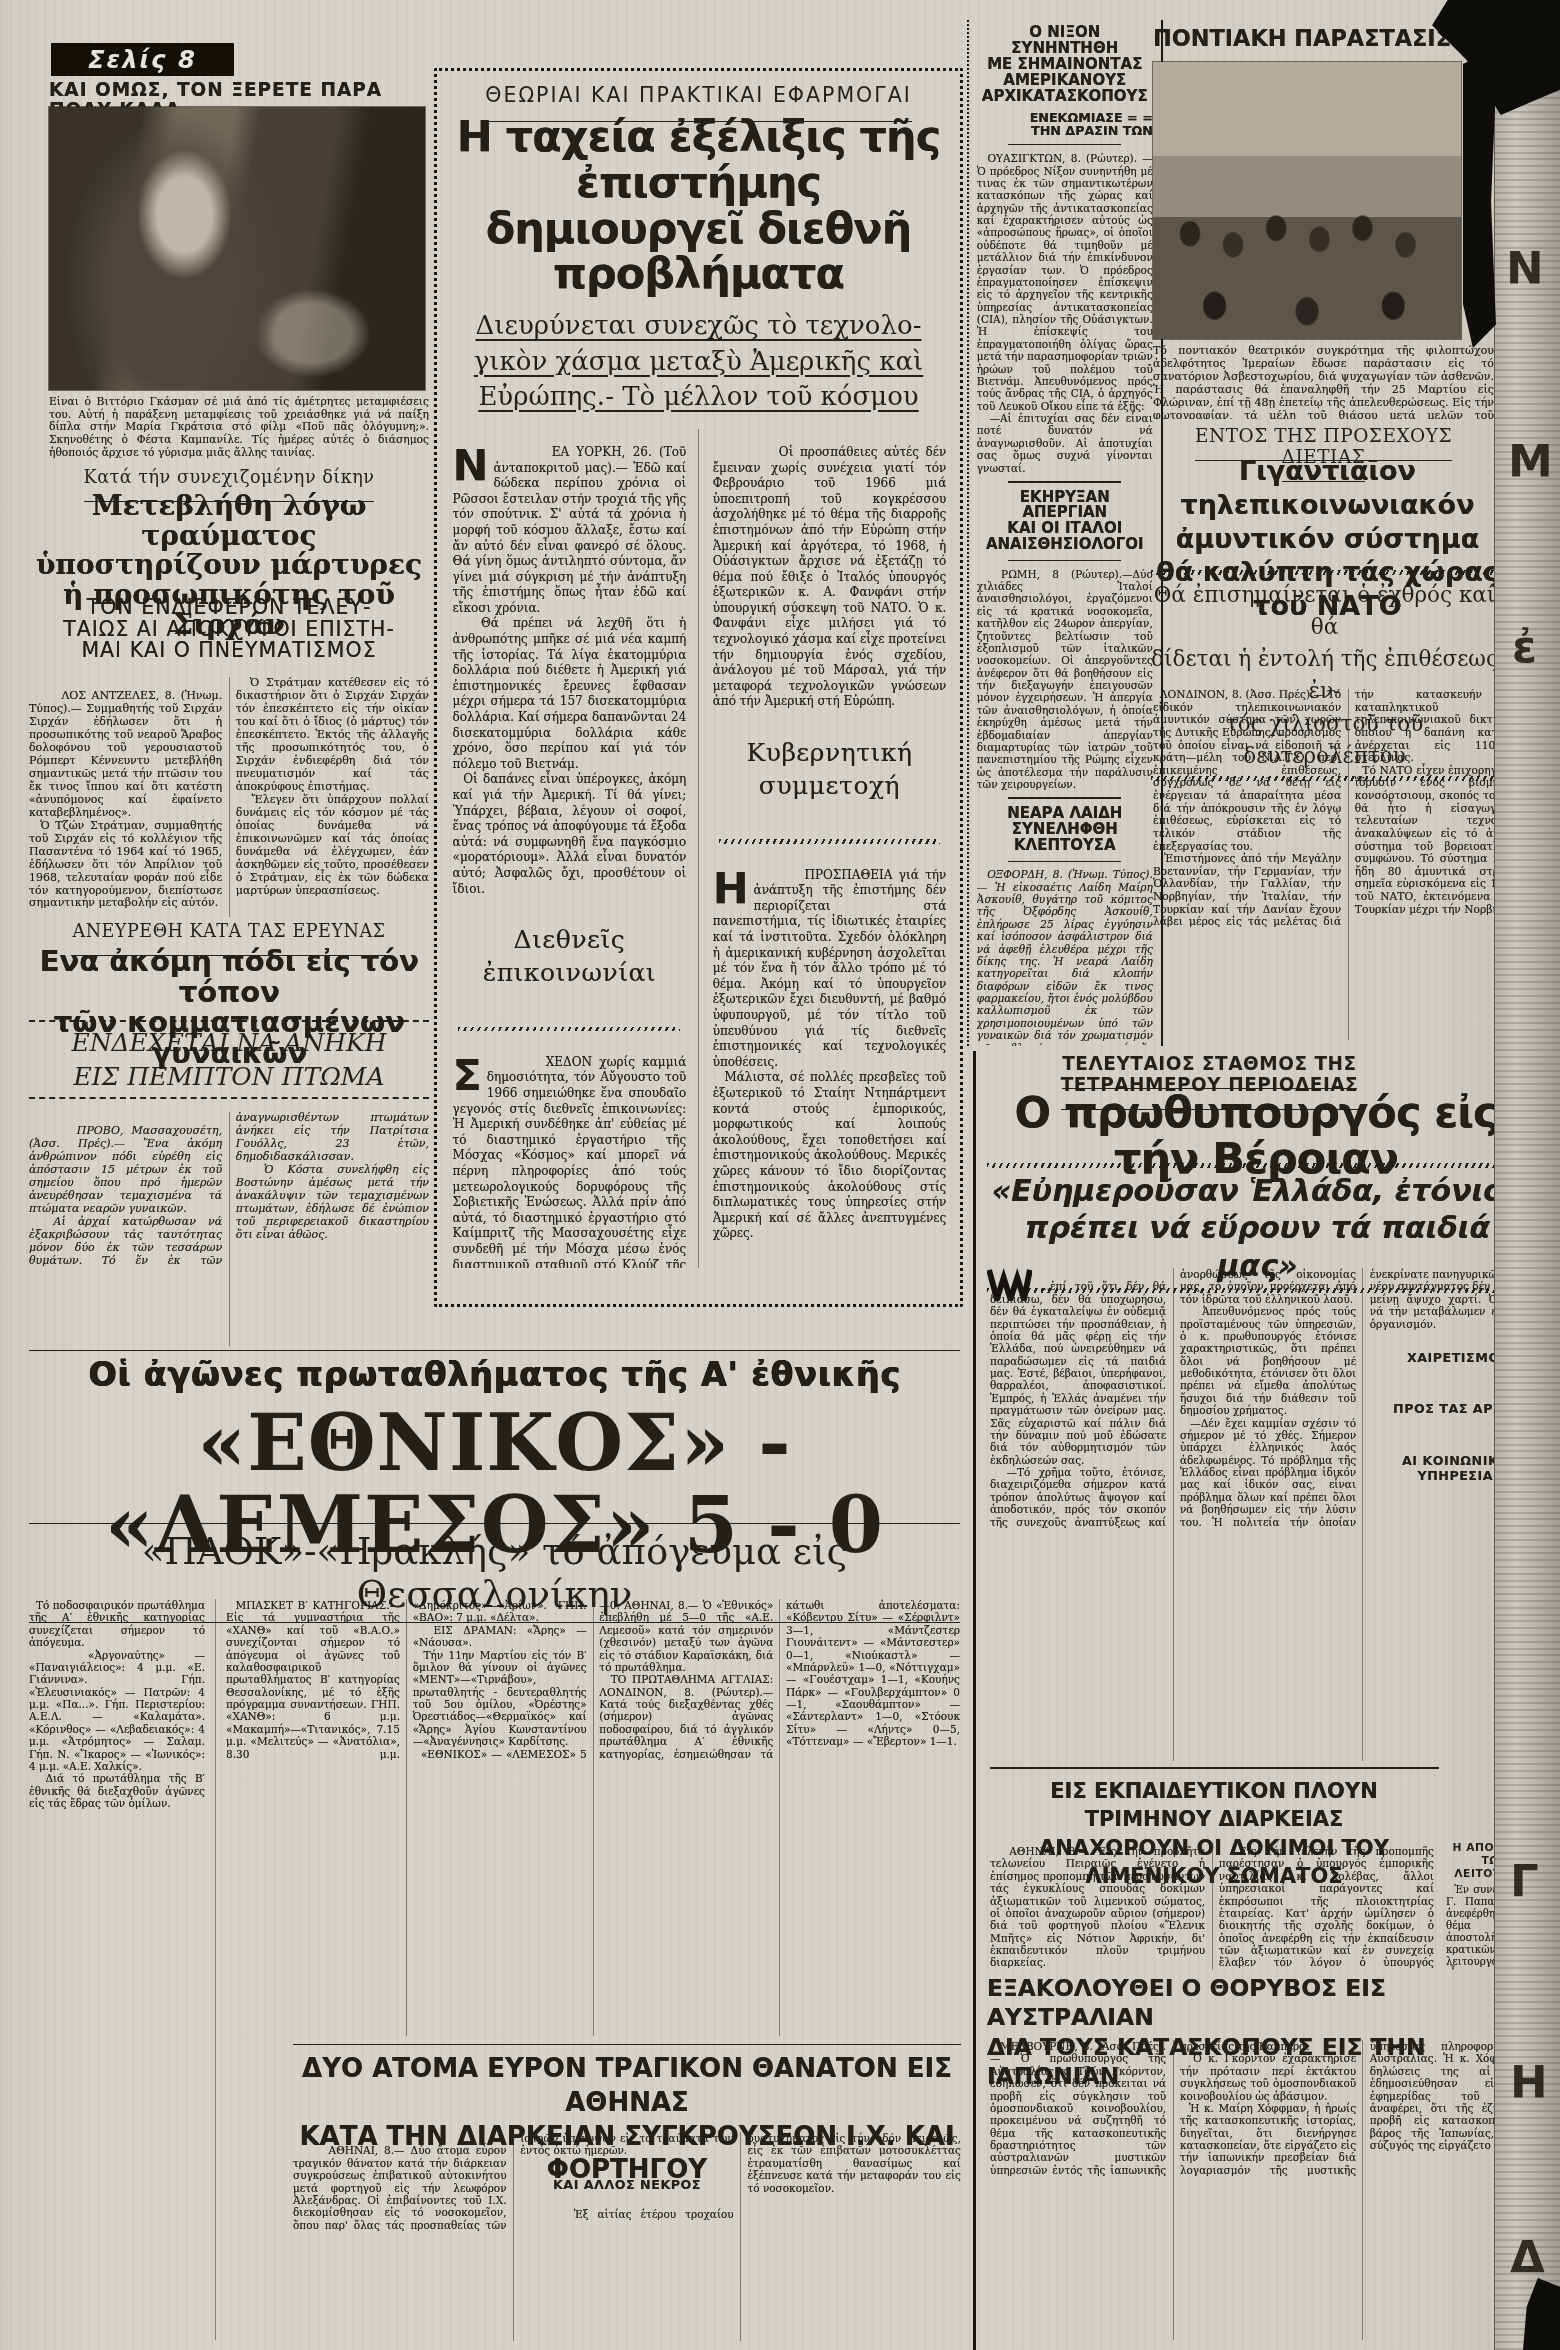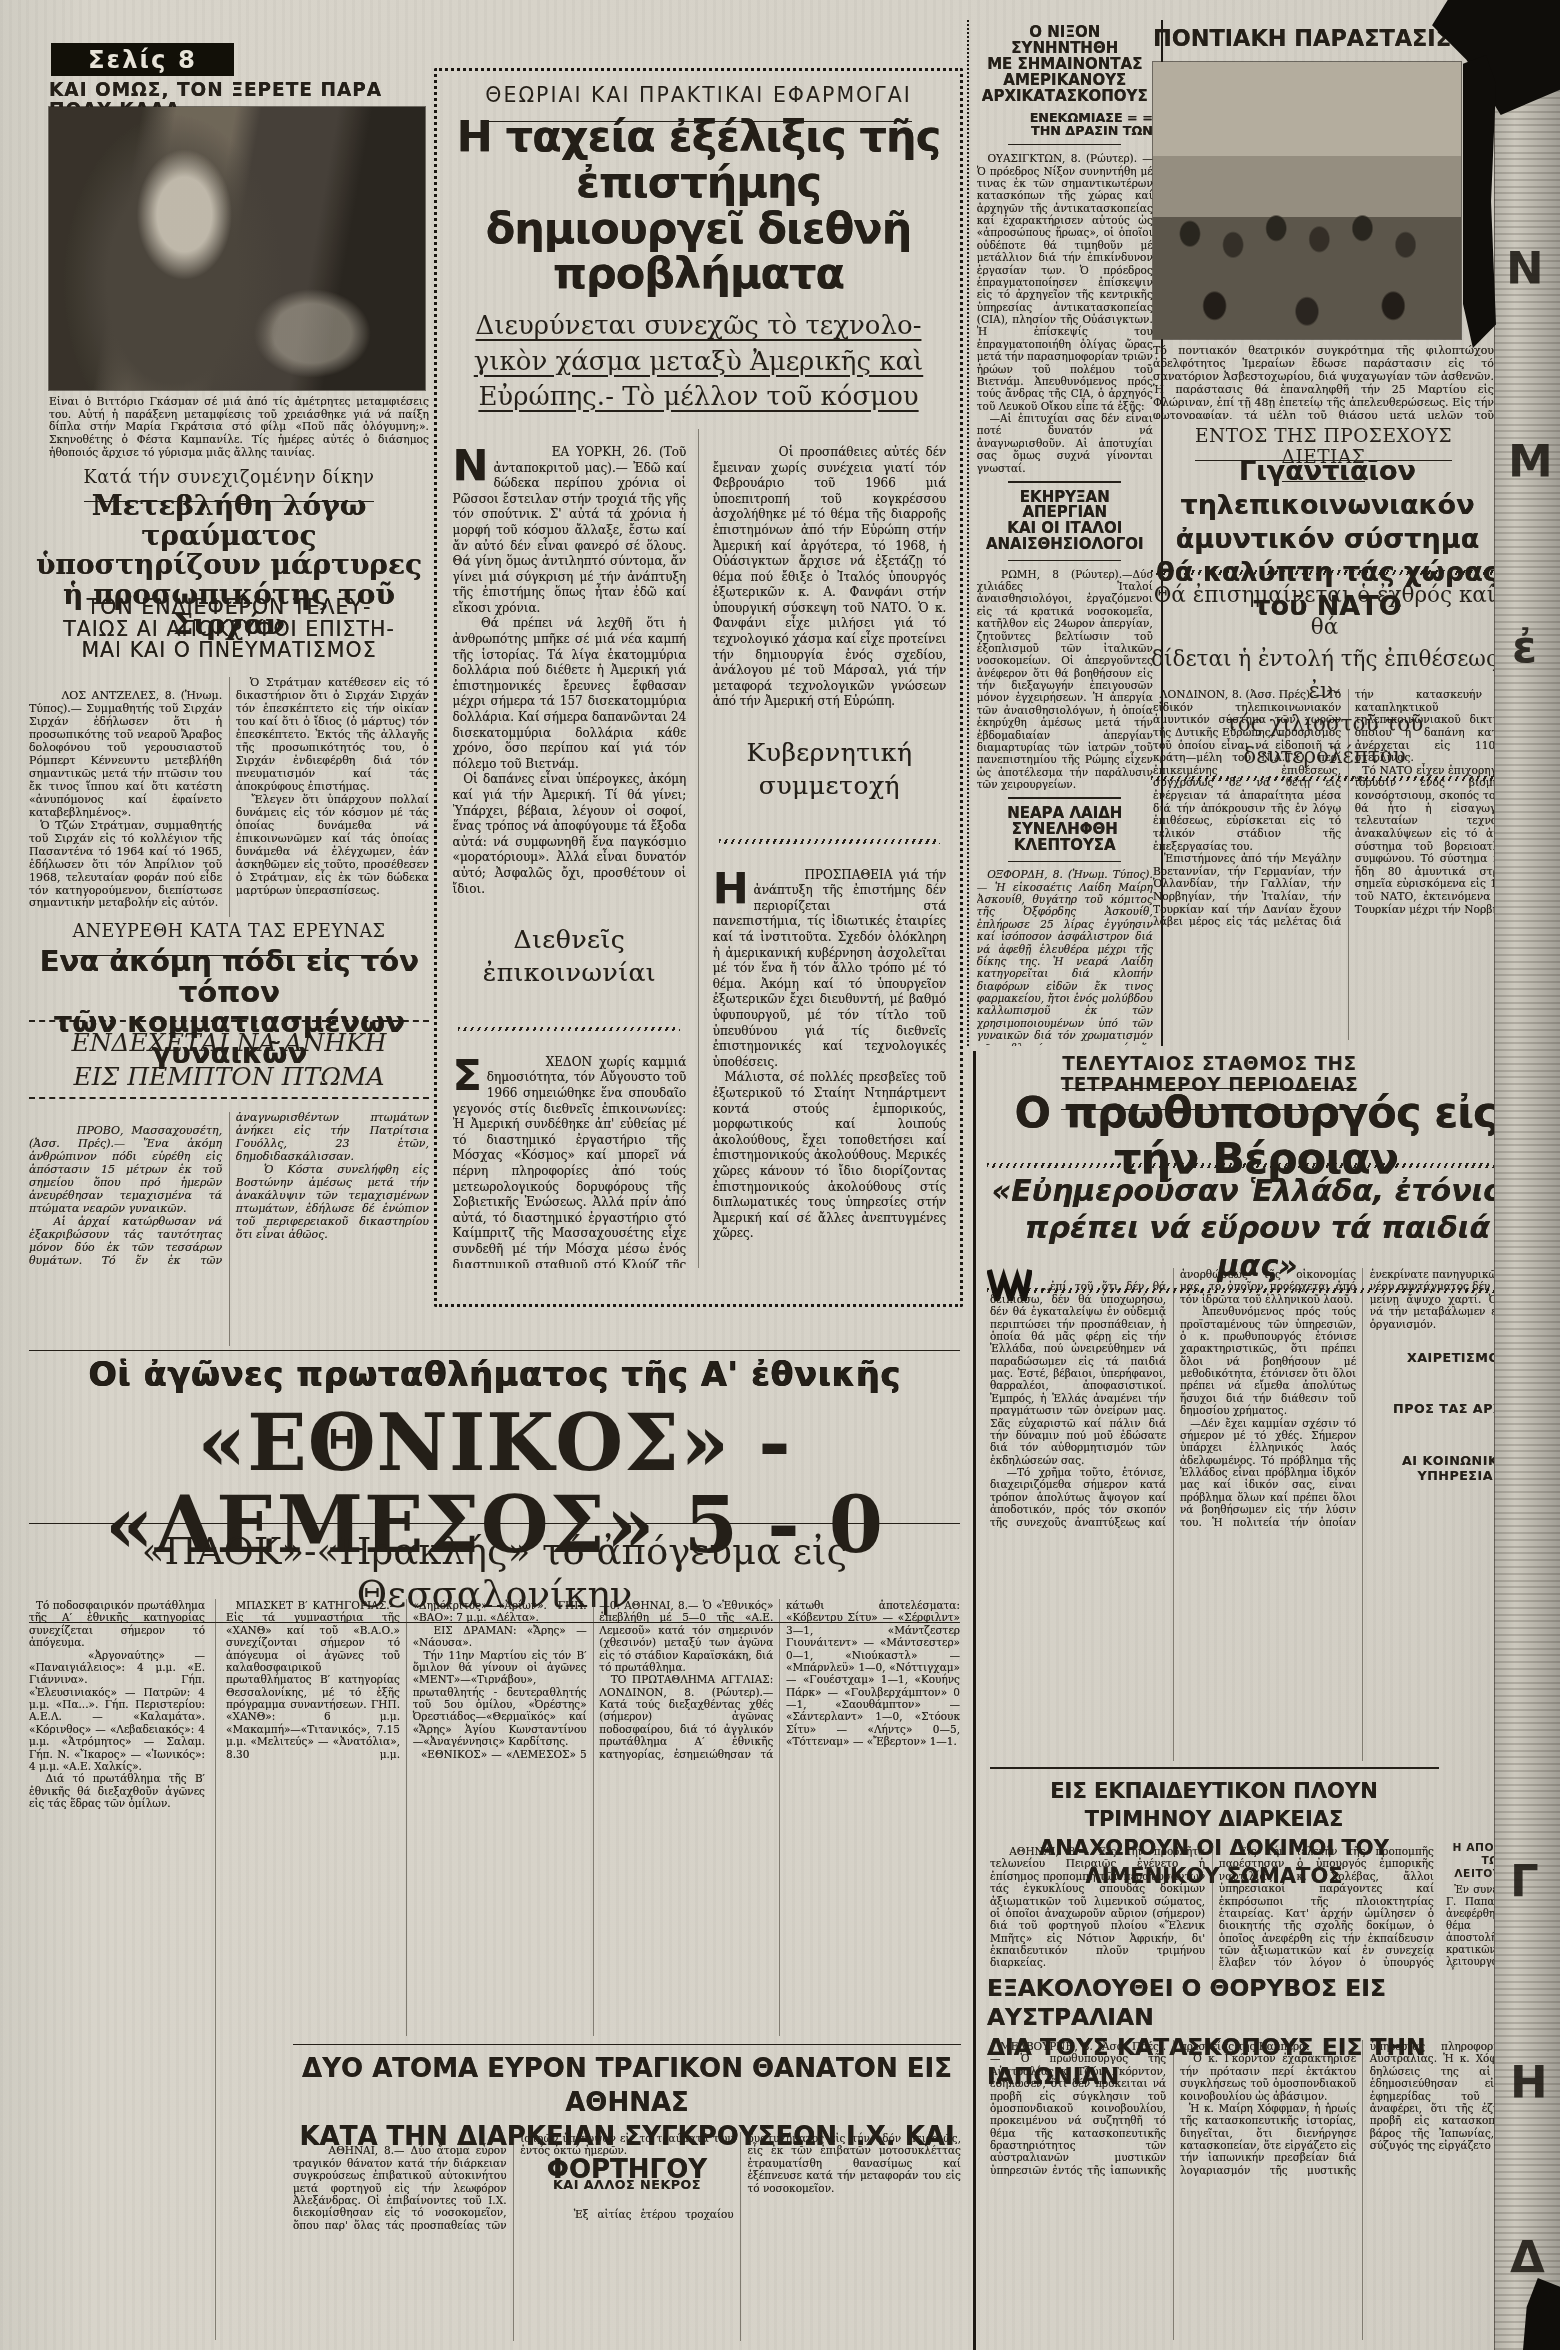--- a/index.html
+++ b/index.html
@@ -36,21 +36,21 @@
   .edgeglyph{position:absolute;font-family:"DejaVu Sans","Liberation Sans",sans-serif;font-weight:bold;
              font-size:45px;color:#1d1913;opacity:.88;}
   .deckital{font-style:italic;font-family:"DejaVu Serif","Liberation Serif",serif;text-align:center;white-space:pre-line;}
 </style>
 </head>
 <body>
 
 <div id="paper">
 
   <div class="abs" style="left:51px;top:43px;width:183px;height:33px;background:#121008;color:#e7e3d8;
-              font-family:'DejaVu Sans','Liberation Sans',sans-serif;font-weight:bold;
+              font-family:'DejaVu Sans','Liberation Sans',sans-serif;font-weight:bold;font-style:italic;
               font-size:24.4px;text-align:center;line-height:33px;letter-spacing:2px;">
     <span>Σελίς 8</span>
   </div>
   <div class="abs hlsans" style="left:49px;top:80px;width:382px;font-size:18.5px;text-align:left;letter-spacing:1px;">ΚΑΙ ΟΜΩΣ, ΤΟΝ ΞΕΡΕΤΕ ΠΑΡΑ ΠΟΛΥ ΚΑΛΑ...</div>
 
   <div class="abs photo grain" style="left:49px;top:107px;width:376px;height:283px;
               background:
                 radial-gradient(68px 93px at 36% 38%, rgba(210,203,188,.85) 0 40%, transparent 70%),
                 radial-gradient(146px 224px at 33% 62%, #4c463d 0 45%, transparent 75%),
                 radial-gradient(78px 59px at 70% 80%, rgba(190,183,168,.5) 0 50%, transparent 75%),

